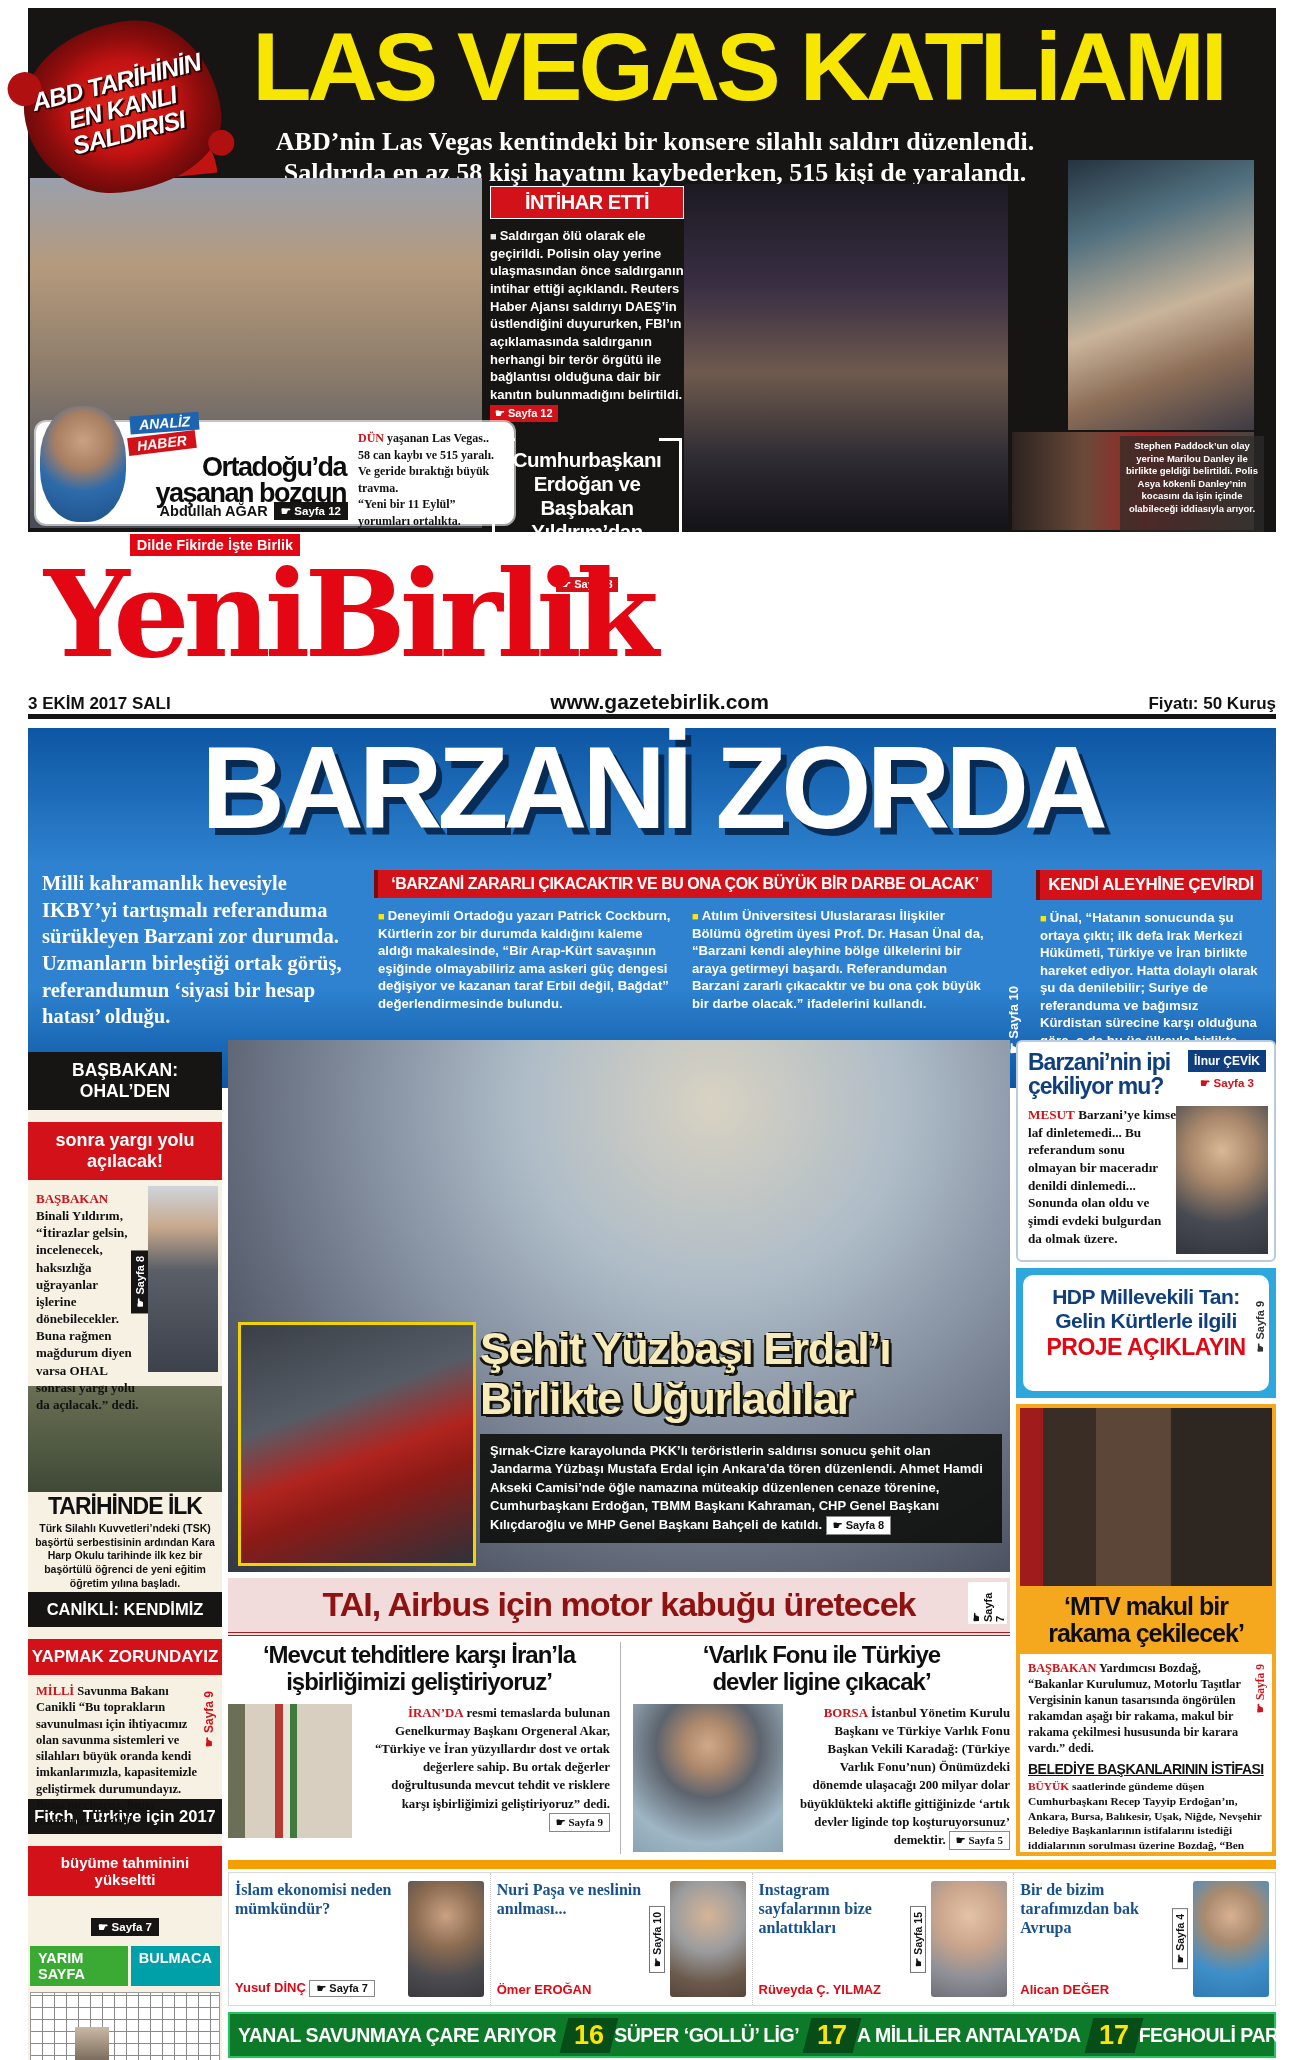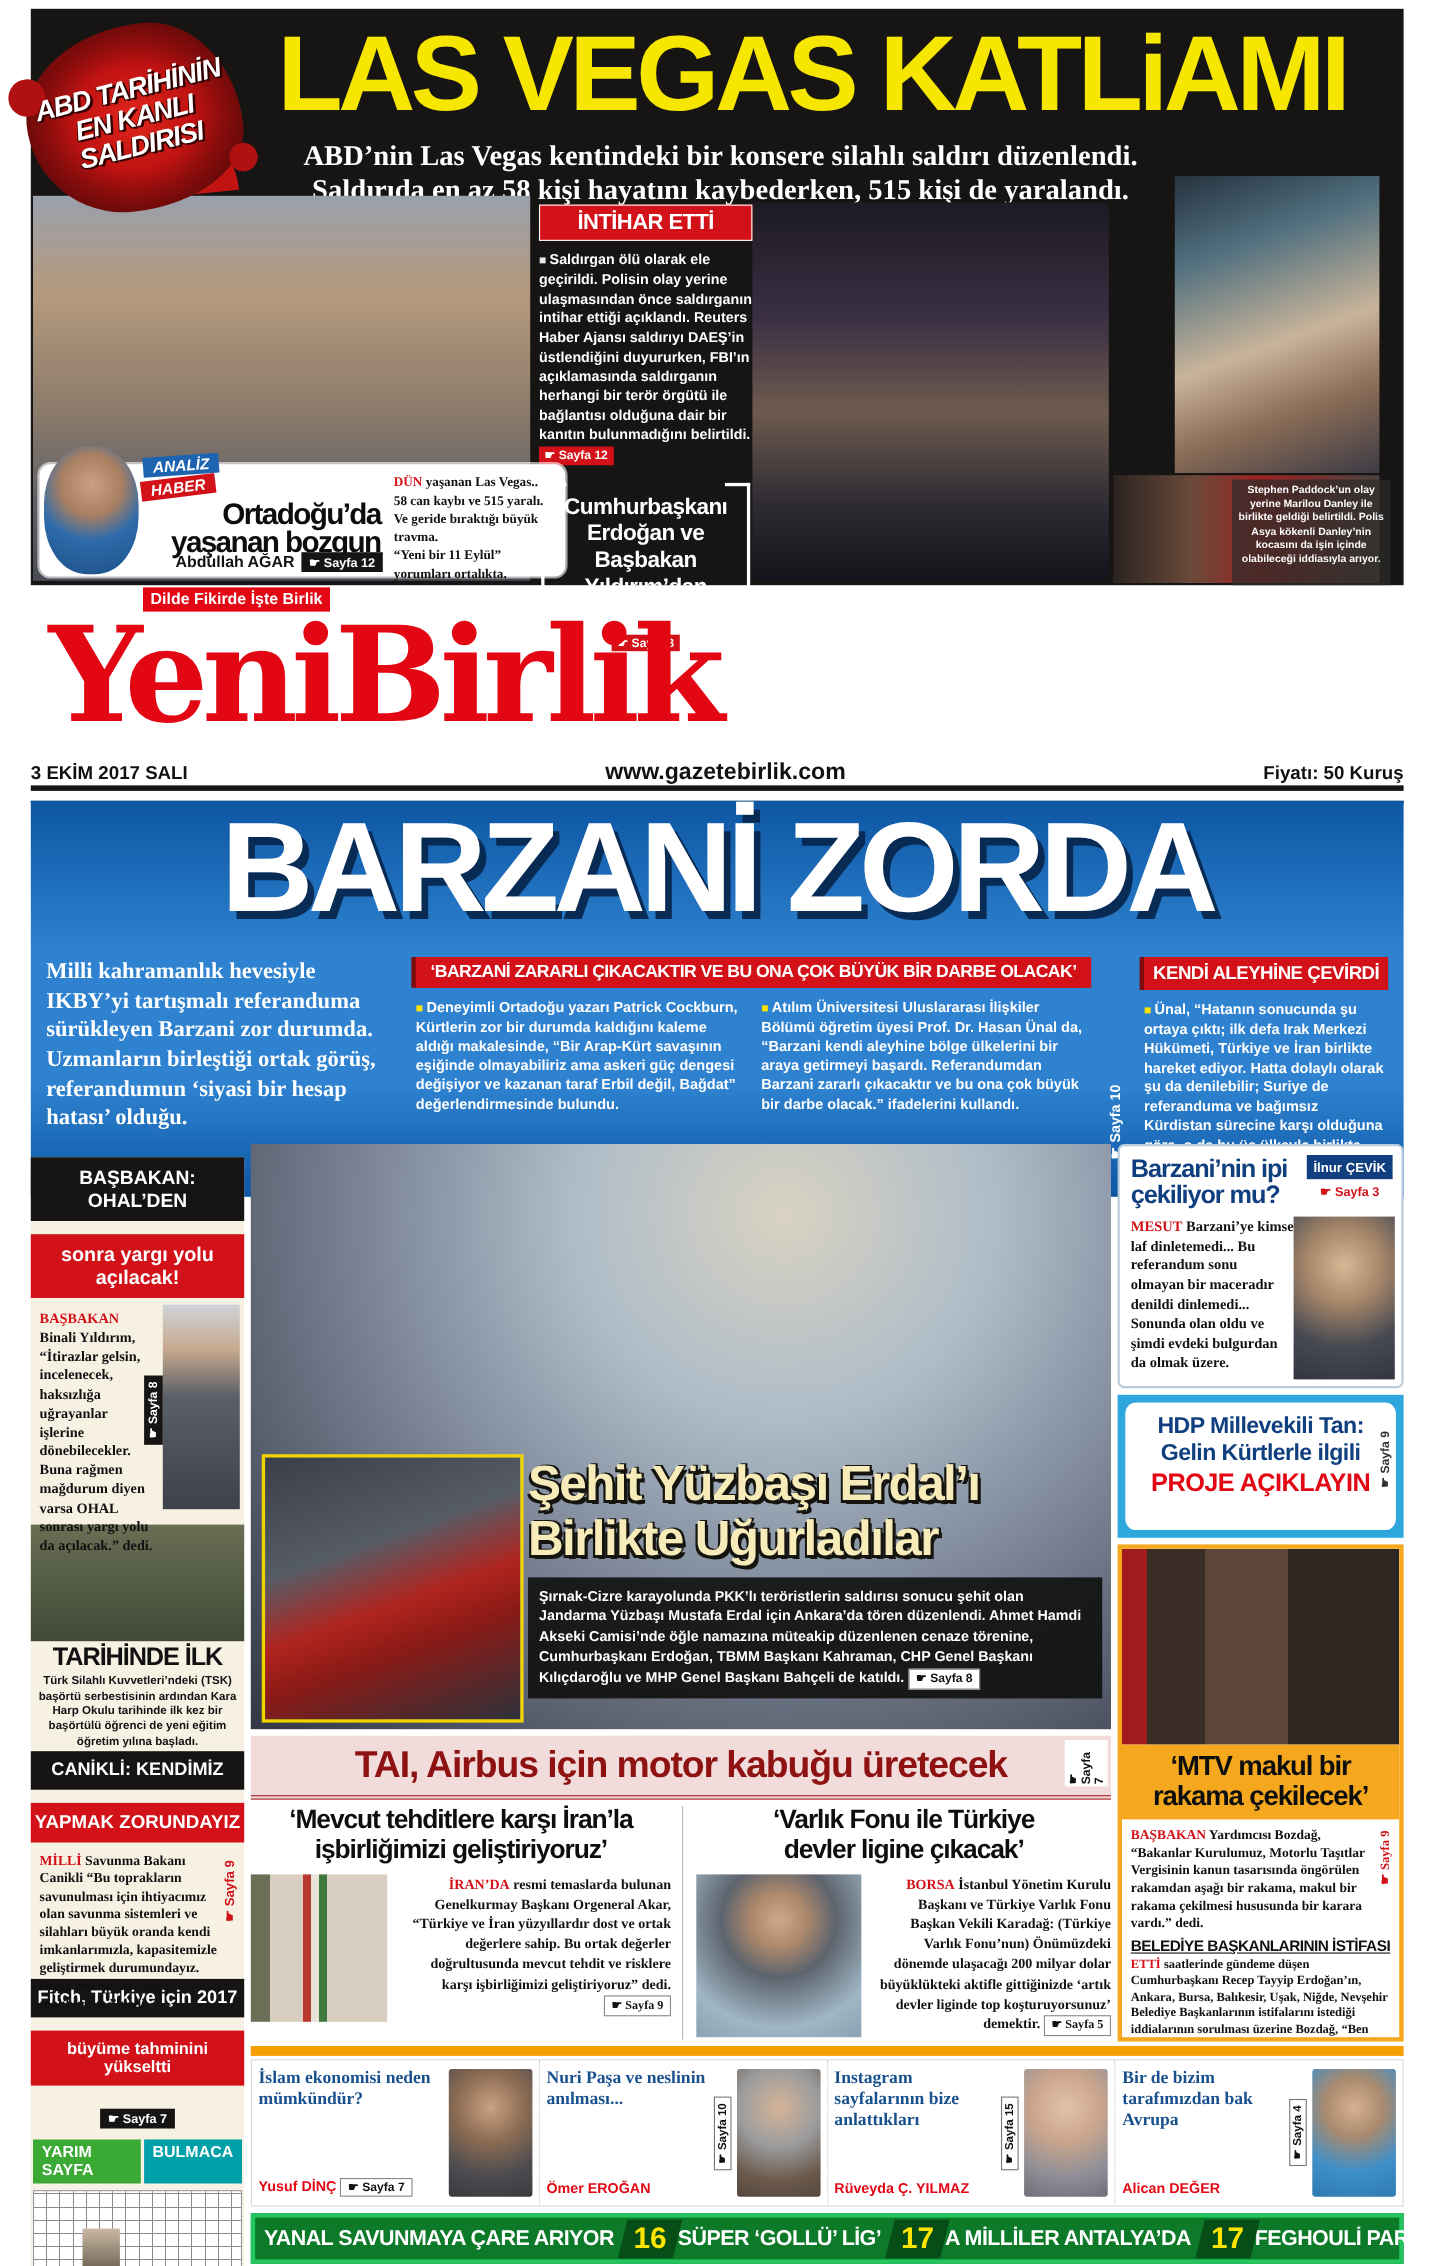--- a/index.html
+++ b/index.html
@@ -179,21 +179,21 @@
   .col-photo{width:76px;flex:none;border-radius:3px;}
   .cp1{background:radial-gradient(circle at 50% 30%,#caa183 0%,#8c6c52 35%,#4c4b50 70%,#3a393d 100%);}
   .cp2{background:radial-gradient(circle at 50% 30%,#d6b496 0%,#9b9c9e 40%,#6b5a4c 75%,#55463c 100%);}
   .cp3{background:radial-gradient(circle at 50% 30%,#e3c3a8 0%,#caa58c 35%,#8f8f97 70%,#6f6f77 100%);}
   .cp4{background:radial-gradient(circle at 50% 30%,#d8b091 0%,#a98a6e 30%,#3f8fc9 65%,#2f7ab2 100%);}
   .col-vbadge{align-self:center;background:#fff;border:1px solid #777;color:#111;font-weight:800;
     font-size:10.5px;padding:5px 1px;flex:none;}
 
   
   .sports{left:228px;top:2012px;width:1048px;height:46px;background:#0d7a2a;display:flex;
-    align-items:center;justify-content:space-between;padding:0 8px;box-sizing:border-box;border:4px solid #22c55e;}
+    align-items:center;justify-content:space-between;padding:0 8px;box-sizing:border-box;border:2px solid #22c55e;}
   .sp-item{display:flex;align-items:center;gap:8px;}
   .sp-title{color:#fff;font-weight:900;font-size:19.5px;letter-spacing:-0.5px;white-space:nowrap;}
   .sp-num{background:#064d18;transform:skewX(-14deg);padding:2px 10px;}
   .sp-num span{display:inline-block;transform:skewX(14deg);color:#ffe400;font-weight:900;font-size:27px;}
 
   
   .cevik{left:1016px;top:1040px;width:260px;height:222px;background:#fff;border:2px solid #b9cbdd;
     border-radius:6px;box-sizing:border-box;}
   .cv-title{position:absolute;left:10px;top:8px;width:150px;color:#0f3f7e;font-weight:900;
     font-size:23px;line-height:1.05;letter-spacing:-1px;}
@@ -480,16 +480,16 @@
     <div class="mtv-photo"></div>
     <div class="mtv-titlebox">
       <div class="mtv-title">‘MTV makul bir</div>
       <div class="mtv-title">rakama çekilecek’</div>
     </div>
     <div class="mtv-body">
       <span class="lead-red">BAŞBAKAN</span><span> Yardımcısı Bozdağ, “Bakanlar Kurulumuz, Motorlu Taşıtlar Vergisinin kanun tasarısında öngörülen rakamdan aşağı bir rakama, makul bir rakama çekilmesi hususunda bir karara vardı.” dedi.</span>
       <div class="mtv-vbadge vtext"><span>☛</span> <span>Sayfa 9</span></div>
     </div>
     <div class="bel-h">BELEDİYE BAŞKANLARININ İSTİFASI</div>
-    <div class="bel-b"><span class="lead-red">ETTİ</span><span> saatlerinde gündeme düşen Cumhurbaşkanı Recep Tayyip Erdoğan’ın, Ankara, Bursa, Balıkesir, Uşak, Niğde, Nevşehir Belediye Başkanlarının istifalarını istediği iddialarının sorulması üzerine Bozdağ, “Ben hükümet sözcüsüyüm. Parti sözcüsü değilim. Onu partiye sorarsınız” dedi.</span></div>
+    <div class="bel-b"><span class="lead-red">BÜYÜK</span><span> saatlerinde gündeme düşen Cumhurbaşkanı Recep Tayyip Erdoğan’ın, Ankara, Bursa, Balıkesir, Uşak, Niğde, Nevşehir Belediye Başkanlarının istifalarını istediği iddialarının sorulması üzerine Bozdağ, “Ben hükümet sözcüsüyüm. Parti sözcüsü değilim. Onu partiye sorarsınız” dedi.</span></div>
   </aside>
 
 </div>
 
 </body></html>

